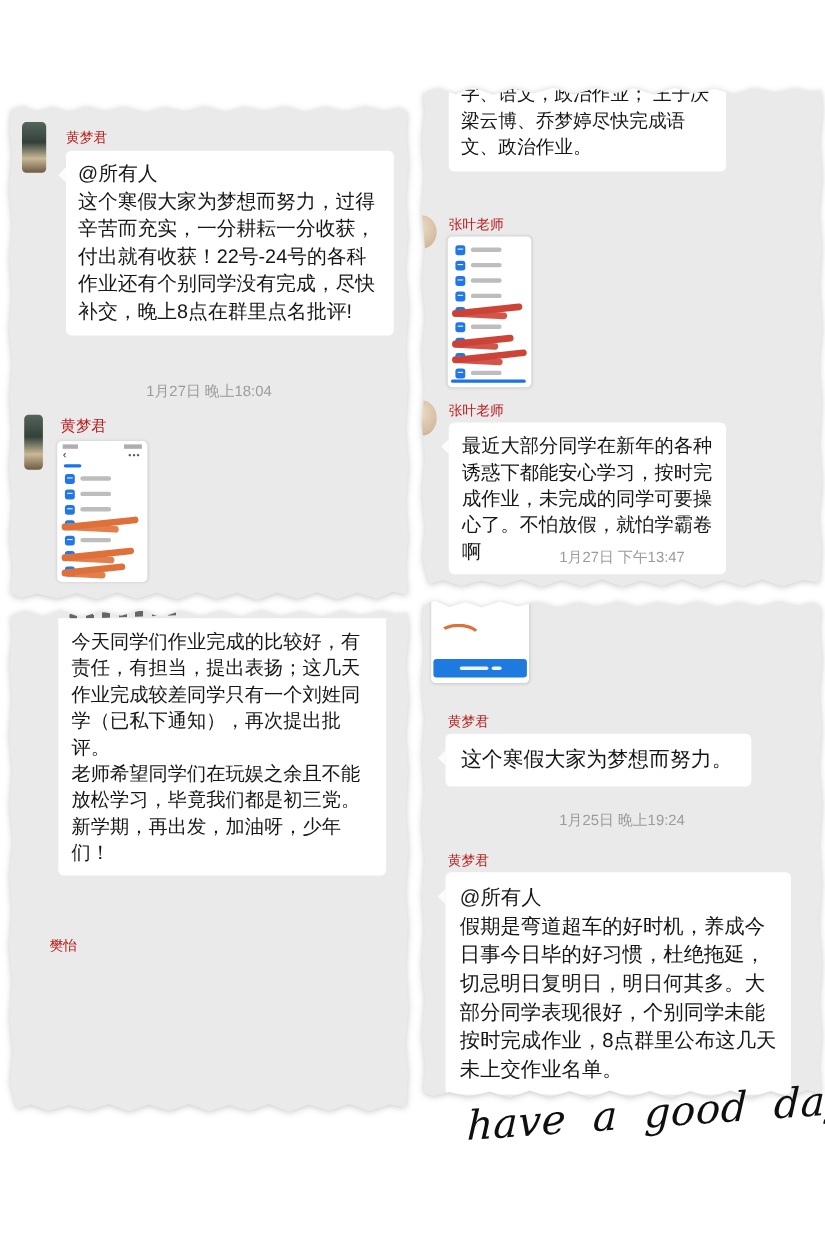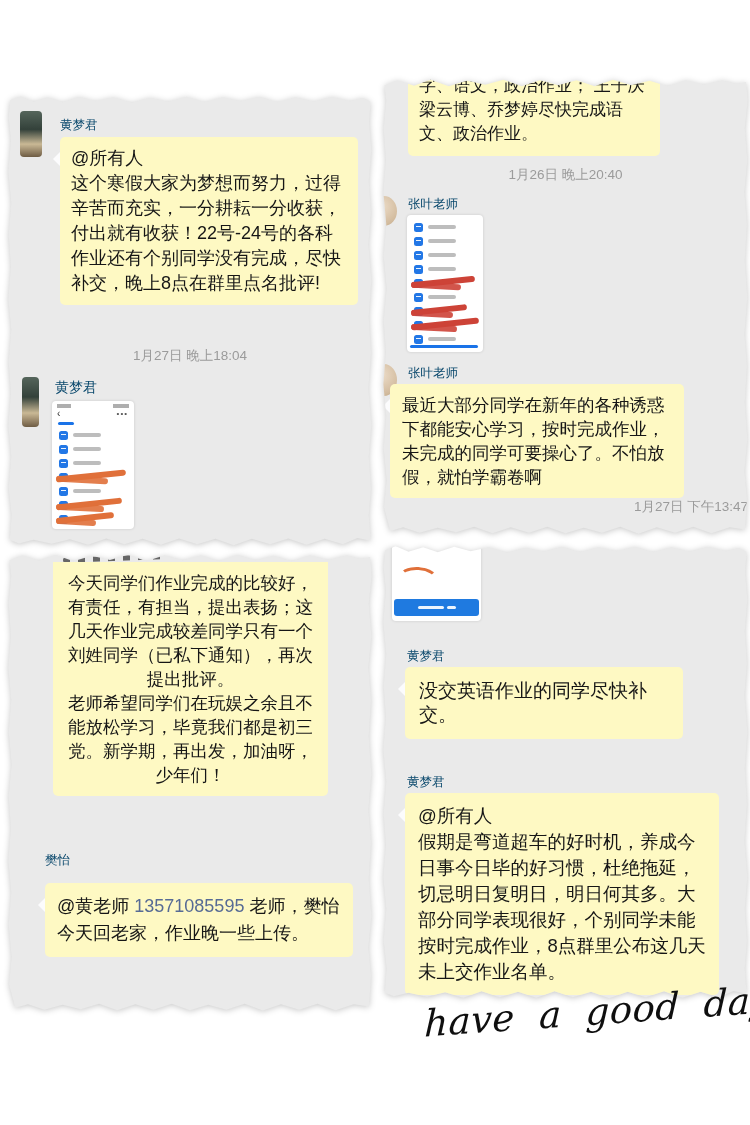--- a/index.html
+++ b/index.html
@@ -6,23 +6,23 @@
   body{
     width:750px;height:1125px;background:#ffffff;position:relative;overflow:hidden;
     font-family:"Liberation Sans","DejaVu Sans",sans-serif;
     -webkit-font-smoothing:antialiased;
   }
   .shadow{position:absolute;filter:drop-shadow(0 1px 3px rgba(0,0,0,.22));}
   .panel{position:relative;background:#eaeaea;overflow:hidden;}
   .tear-a{clip-path:polygon(0.6% 1.1%,3.5% 0.3%,7% 1.5%,11% 0.5%,15% 1.6%,19.5% 0.4%,24% 1.4%,29% 0.5%,34% 1.7%,39% 0.6%,44% 1.5%,49% 0.4%,54% 1.6%,59% 0.5%,64% 1.4%,69% 0.4%,74% 1.6%,79% 0.5%,84% 1.5%,89% 0.4%,94% 1.4%,97.5% 0.6%,99.6% 1.5%,99.2% 6%,99.8% 12%,99.1% 19%,99.7% 26%,99% 33%,99.8% 41%,99.1% 49%,99.7% 57%,99% 65%,99.8% 73%,99.1% 80%,99.7% 87%,99.1% 93%,99.6% 98.6%,96% 98%,92% 99.4%,87% 98.2%,82% 99.5%,77% 98.1%,72% 99.4%,67% 98.2%,62% 99.6%,57% 98.2%,52% 99.4%,47% 98.1%,42% 99.5%,37% 98.2%,32% 99.4%,27% 98.1%,22% 99.5%,17% 98.3%,12% 99.3%,7% 98.4%,3% 99.2%,0.5% 98.4%,1% 93%,0.2% 87%,0.9% 80%,0.1% 73%,0.8% 66%,0.2% 59%,0.9% 52%,0.1% 45%,0.8% 38%,0.2% 31%,0.9% 24%,0.1% 17%,0.8% 10%,0.2% 5%);}
   .tear-b{clip-path:polygon(0.4% 1.6%,4% 0.5%,8.5% 1.7%,13% 0.4%,18% 1.8%,23% 0.6%,28% 1.5%,33% 0.4%,38% 1.8%,43% 0.5%,48% 1.6%,53% 0.5%,58% 1.8%,63% 0.4%,68% 1.6%,73% 0.6%,78% 1.8%,83% 0.5%,88% 1.5%,93% 0.5%,97% 1.3%,99.5% 0.8%,99.9% 5%,99.1% 11%,99.8% 18%,99% 25%,99.7% 32%,99.1% 40%,99.8% 48%,99% 56%,99.7% 63%,99.1% 71%,99.8% 79%,99% 86%,99.7% 92%,99.2% 98.8%,95% 98.3%,90% 99.6%,85% 98.2%,80% 99.5%,75% 98.3%,70% 99.7%,65% 98.2%,60% 99.5%,55% 98.4%,50% 99.6%,45% 98.2%,40% 99.5%,35% 98.3%,30% 99.6%,25% 98.2%,20% 99.4%,15% 98.4%,10% 99.5%,5.5% 98.3%,2% 99.1%,0.3% 94%,1% 88%,0.2% 81%,0.9% 74%,0.1% 67%,0.8% 60%,0.2% 53%,1% 46%,0.2% 39%,0.9% 32%,0.1% 25%,0.8% 18%,0.2% 11%,0.9% 5%);}
 
-  .name{position:absolute;color:#0c4a6e;font-size:12.5px;}
+  .name{position:absolute;color:#b91c1c;font-size:12.5px;}
   .time{position:absolute;left:0;right:0;text-align:center;color:#9b9b9b;font-size:13.5px;}
-  .bubble{position:absolute;background:#fef9c3;border-radius:5px;color:#161616;
+  .bubble{position:absolute;background:#ffffff;border-radius:5px;color:#161616;
           white-space:pre-line;box-sizing:border-box;}
   .tail::before{content:"";position:absolute;left:-7px;top:15px;width:0;height:0;
           border:7px solid transparent;border-right:7px solid #fcfcfd;border-left:0;}
   .av{position:absolute;border-radius:4px;}
   .av-green{background:linear-gradient(180deg,#55655b 0%,#33413a 40%,#c9b895 72%,#6e5c44 100%);}
   .av-tan{background:radial-gradient(circle at 40% 35%,#ecdcc8 0%,#d3bc9f 70%,#bfa685 100%);border-radius:50%;}
 
   .mini-card{position:absolute;background:#ffffff;border-radius:4px;box-shadow:0 0 3px rgba(0,0,0,.15);overflow:hidden;}
   .mini-status{position:absolute;top:3px;left:5px;right:5px;height:4px;
      background:linear-gradient(90deg,#9a9a9a 0 14px,transparent 14px calc(100% - 16px),#9a9a9a calc(100% - 16px) 100%);opacity:.8;}
@@ -109,21 +109,20 @@
           </div>
 
       </div>
     </div>
   </div>
 </div>
 
 <div class="shadow" style="left:383px;top:78px;">
   <div class="panel tear-b" style="width:365px;height:457px;">
     <div class="bubble" style="left:25px;top:-14px;width:252px;padding:10px 11px;font-size:17px;line-height:24px;border-radius:0 0 5px 5px;">字、语文，政治作业； 王子庆 梁云博、乔梦婷尽快完成语文、政治作业。</div>
-    <div class="time" style="top:88px;">1月26日 晚上20:40</div>
 
     <div class="av av-tan" style="left:-12px;top:118px;width:26px;height:30px;"></div>
     <div class="name" style="left:25px;top:118px;">张叶老师</div>
     <div class="mini-card" style="left:24px;top:137px;width:76px;height:137px;">
       <div class="mini-rows" style="top:5px;">
         <div class="mini-row">
             <div class="mini-icon"></div>
             <div class="mini-name"></div>
           </div>
         <div class="mini-row">
@@ -160,50 +159,48 @@
         <div class="mini-row">
             <div class="mini-icon"></div>
             <div class="mini-name"></div>
           </div>
       </div>
       <div class="blue-line" style="left:3px;bottom:4px;width:68px;"></div>
     </div>
 
     <div class="av av-tan" style="left:-12px;top:286px;width:26px;height:32px;"></div>
     <div class="name" style="left:25px;top:287px;">张叶老师</div>
-    <div class="bubble tail" style="left:7px;top:306px;width:294px;padding:9px 12px;font-size:17.5px;line-height:24px;">最近大部分同学在新年的各种诱惑下都能安心学习，按时完成作业，未完成的同学可要操心了。不怕放假，就怕学霸卷啊</div>
-    <div class="time" style="top:420px;text-align:right;">1月27日 下午13:47</div>
+    <div class="bubble tail" style="left:25px;top:306px;width:252px;padding:9px 12px;font-size:17.5px;line-height:24px;">最近大部分同学在新年的各种诱惑下都能安心学习，按时完成作业，未完成的同学可要操心了。不怕放假，就怕学霸卷啊</div>
+    <div class="time" style="top:420px;">1月27日 下午13:47</div>
   </div>
 </div>
 
 <div class="shadow" style="left:8px;top:553px;">
   <div class="panel tear-b" style="width:364px;height:459px;">
     <div class="cut-text" style="left:55px;top:3px;width:100px;transform:rotate(-2deg);"></div>
-    <div class="bubble" style="left:45px;top:9px;width:275px;padding:9px 12px;font-size:17.5px;line-height:24px;border-radius:0 0 5px 5px;text-align:center;">今天同学们作业完成的比较好，有责任，有担当，提出表扬；这几天作业完成较差同学只有一个刘姓同学（已私下通知），再次提出批评。
+    <div class="bubble" style="left:45px;top:9px;width:298px;padding:9px 12px;font-size:17.5px;line-height:24px;border-radius:0 0 5px 5px;">今天同学们作业完成的比较好，有责任，有担当，提出表扬；这几天作业完成较差同学只有一个刘姓同学（已私下通知），再次提出批评。
 老师希望同学们在玩娱之余且不能放松学习，毕竟我们都是初三党。新学期，再出发，加油呀，少年们！</div>
 
     <div class="name" style="left:37px;top:299px;">樊怡</div>
-    <div class="bubble tail" style="left:37px;top:330px;width:308px;padding:10px 12px;font-size:18px;line-height:27px;white-space:normal;">
-      <span>@黄老师 </span><span class="phone-link">13571085595</span><span> 老师，樊怡今天回老家，作业晚一些上传。</span>
-    </div>
   </div>
 </div>
 
 <div class="shadow" style="left:383px;top:545px;">
   <div class="panel tear-a" style="width:365px;height:455px;">
     <div class="mini-card" style="left:9px;top:-6px;width:89px;height:82px;">
       <div class="promo-arc" style="left:6px;top:28px;"></div>
       <div class="promo-btn" style="left:2px;bottom:5px;right:2px;height:17px;">
         <div class="promo-bar"></div>
         <div class="promo-bar short"></div>
       </div>
     </div>
 
     <div class="name" style="left:24px;top:103px;">黄梦君</div>
-    <div class="bubble tail" style="left:22px;top:122px;width:278px;padding:12px 14px;font-size:19px;line-height:24px;">没交英语作业的同学尽快补交。</div>
+    <div class="bubble tail" style="left:22px;top:122px;width:278px;padding:12px 14px;font-size:19px;line-height:24px;">这个寒假大家为梦想而努力。</div>
+    <div class="time" style="top:192px;">1月25日 晚上19:24</div>
 
     <div class="name" style="left:24px;top:229px;">黄梦君</div>
     <div class="bubble tail" style="left:22px;top:248px;width:314px;padding:10px 13px;font-size:18.5px;line-height:26px;">@所有人
 假期是弯道超车的好时机，养成今日事今日毕的好习惯，杜绝拖延，切忌明日复明日，明日何其多。大部分同学表现很好，个别同学未能按时完成作业，8点群里公布这几天未上交作业名单。</div>
   </div>
 </div>
 
 <div class="handwriting" style="left:424px;top:990px;">have a good day.</div>
 
 </body></html>

